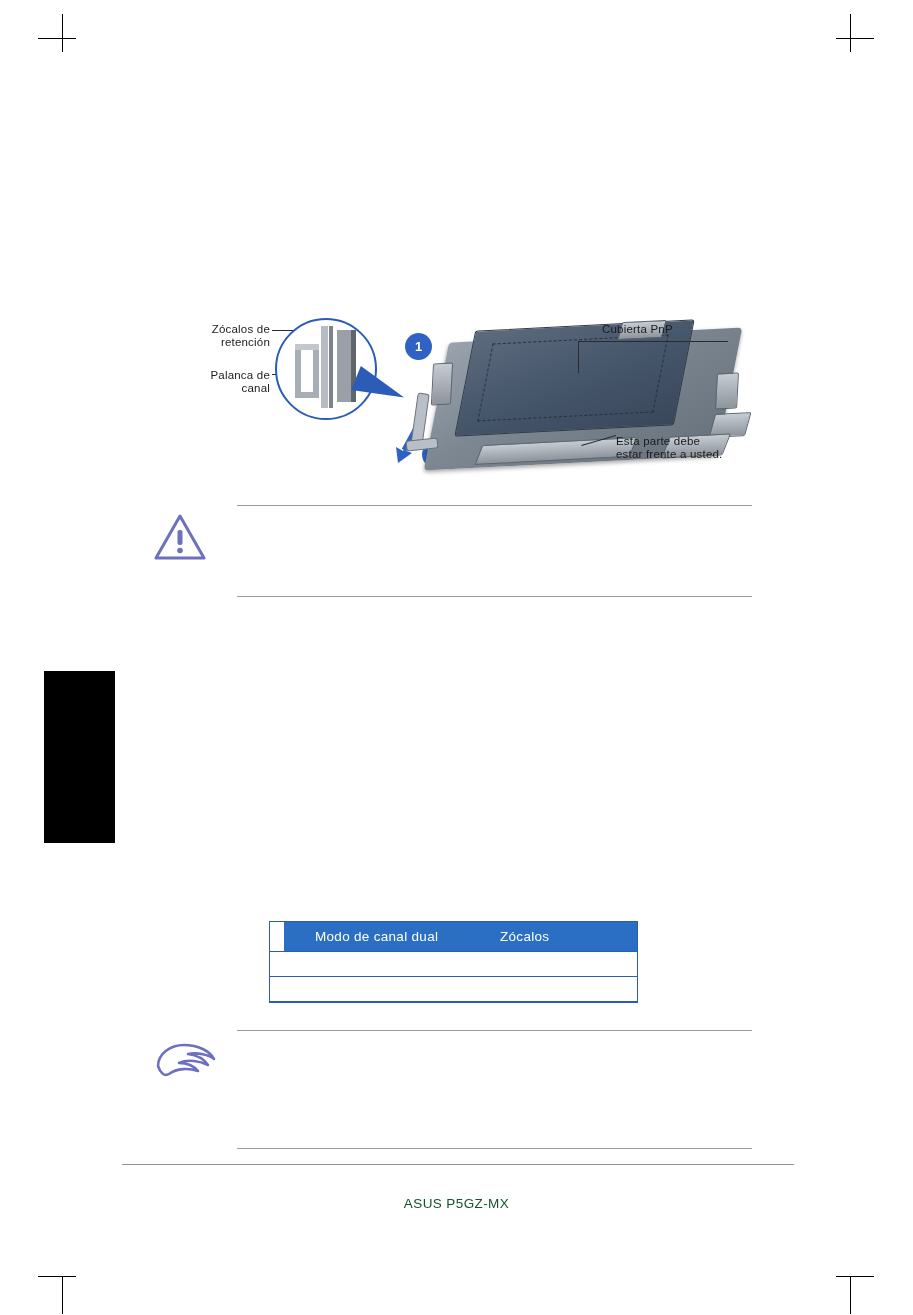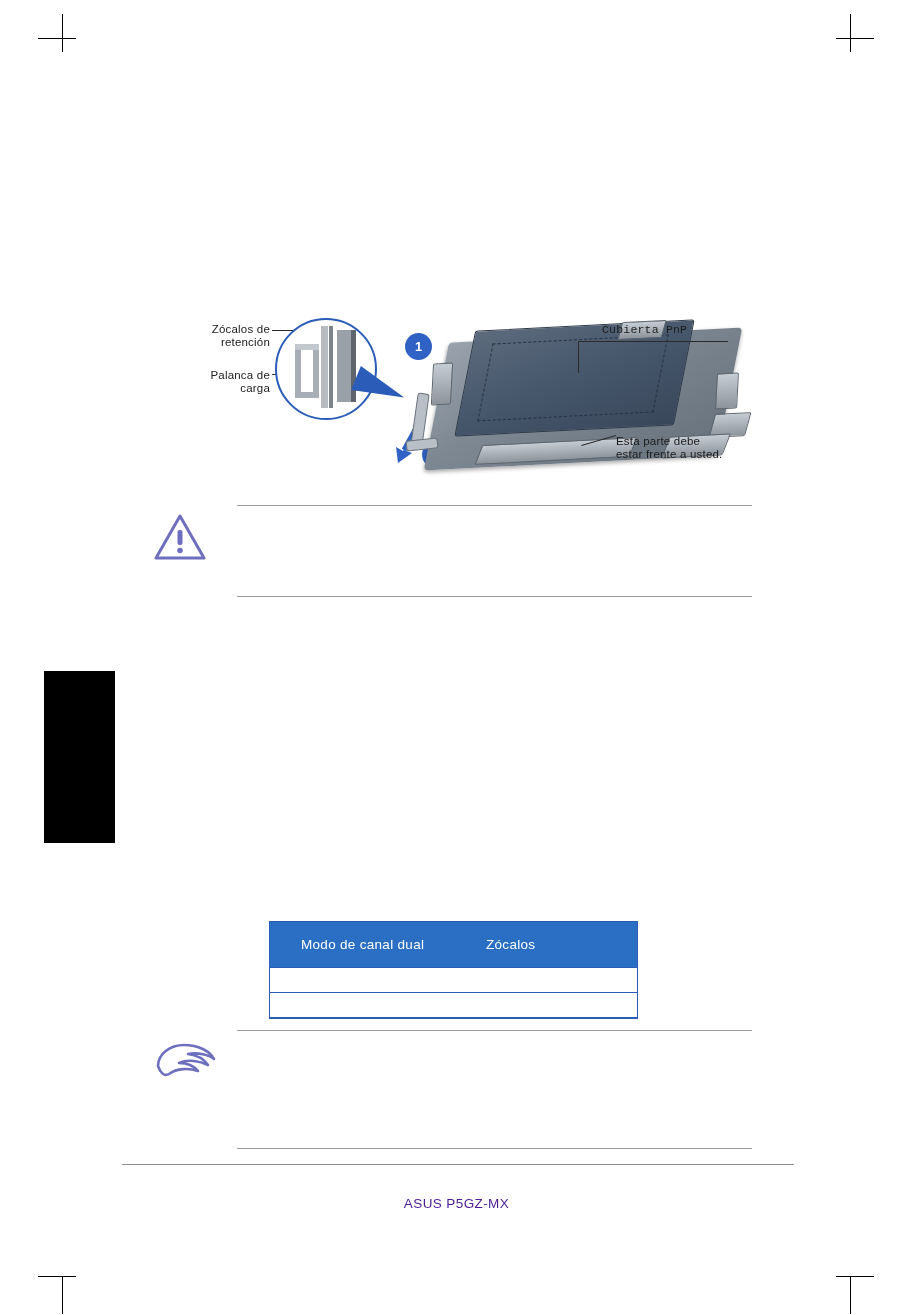--- a/index.html
+++ b/index.html
@@ -176,23 +176,24 @@
   .dc-table {
     position: absolute;
     left: 269px;
     top: 921px;
     width: 367px;
     border: 1px solid #2a5cb8;
     border-collapse: collapse;
   }
   .dc-table .hdr {
     background: #2a6fc4;
-    height: 45px;
+    height: 29px;
     display: flex;
     align-items: center;
+    margin-left: 14px;
   }
   .dc-table .hdr span {
     color: #ffffff;
     font-size: 13.5px;
     letter-spacing: 0.3px;
   }
   .dc-table .hdr .c1 { padding-left: 31px; width: 185px; }
   .dc-table .hdr .c2 { }
   .dc-table .row {
     height: 24px;
@@ -210,21 +211,21 @@
     height: 1px;
     background: #8f8f8f;
   }
   .footer-text {
     position: absolute;
     left: 0;
     top: 1196px;
     width: 913px;
     text-align: center;
     font-size: 13.5px;
-    color: #4c1d95;
+    color: #14532d;
     letter-spacing: 0.4px;
   }
 </style>
 </head>
 <body>
 
 <div class="page">
 
   <div class="crop" style="left:38px;  top:14px;">
     <div class="v" style="left:24px; top:0;"></div>
@@ -248,21 +249,21 @@
   <div class="figure">
 
     <div class="callout-text right" style="left:0px; top:18px; width:120px;">
       <div>Zócalos de</div>
       <div>retención</div>
     </div>
     <div class="leader" style="left:122px; top:25px; width:42px;"></div>
 
     <div class="callout-text right" style="left:0px; top:64px; width:120px;">
       <div>Palanca de</div>
-      <div>carga</div>
+      <div>canal</div>
     </div>
     <div class="leader" style="left:122px; top:69px; width:38px;"></div>
 
     <div class="magnifier">
 
       <div class="mag-inner-bar" style="left:44px; top:6px; width:7px; height:82px; background:#b7bcc2;"></div>
       <div class="mag-inner-bar" style="left:52px; top:6px; width:4px; height:82px; background:#7d838a;"></div>
       <div class="mag-inner-bar" style="left:60px; top:10px; width:14px; height:72px; background:#9aa0a7;"></div>
       <div class="mag-inner-bar" style="left:74px; top:10px; width:5px; height:72px; background:#5f656c;"></div>
 
@@ -292,21 +293,21 @@
       <div class="socket-clip" style="left:296px; top:56px; width:20px; height:34px; transform:skewX(-6deg) rotate(-3deg);"></div>
       <div class="socket-clip" style="left:292px; top:96px; width:34px; height:22px; transform:skewX(-18deg) rotate(-3deg);"></div>
       <div class="socket-clip" style="left:246px; top:118px; width:58px; height:20px; transform:skewX(-24deg) rotate(-3deg);"></div>
       <div class="socket-clip" style="left:60px;  top:124px; width:150px; height:18px; transform:skewX(-24deg) rotate(-3deg);"></div>
 
       <div class="socket-lever" style="left:-6px; top:76px; width:10px; height:52px; transform:rotate(8deg);"></div>
       <div class="socket-lever" style="left:-14px; top:122px; width:30px; height:9px; transform:rotate(-6deg);"></div>
     </div>
 
     <div class="leader" style="left:428px; top:36px; width:150px;"></div>
-    <div class="callout-text" style="left:452px; top:18px; width:160px;font-family:Liberation Mono, monospace;">
+    <div class="callout-text" style="left:452px; top:18px; width:160px;">
       <div>Cubierta PnP</div>
     </div>
 
     <div style="position:absolute; left:428px; top:36px; width:1px; height:32px; background:#2b2b2b;"></div>
 
     <div class="callout-text" style="left:466px; top:130px; width:180px;">
       <div>Esta parte debe</div>
       <div>estar frente a usted.</div>
     </div>
     <div class="leader" style="left:430px; top:130px; width:36px; transform:rotate(-16deg); transform-origin:right center;"></div>

